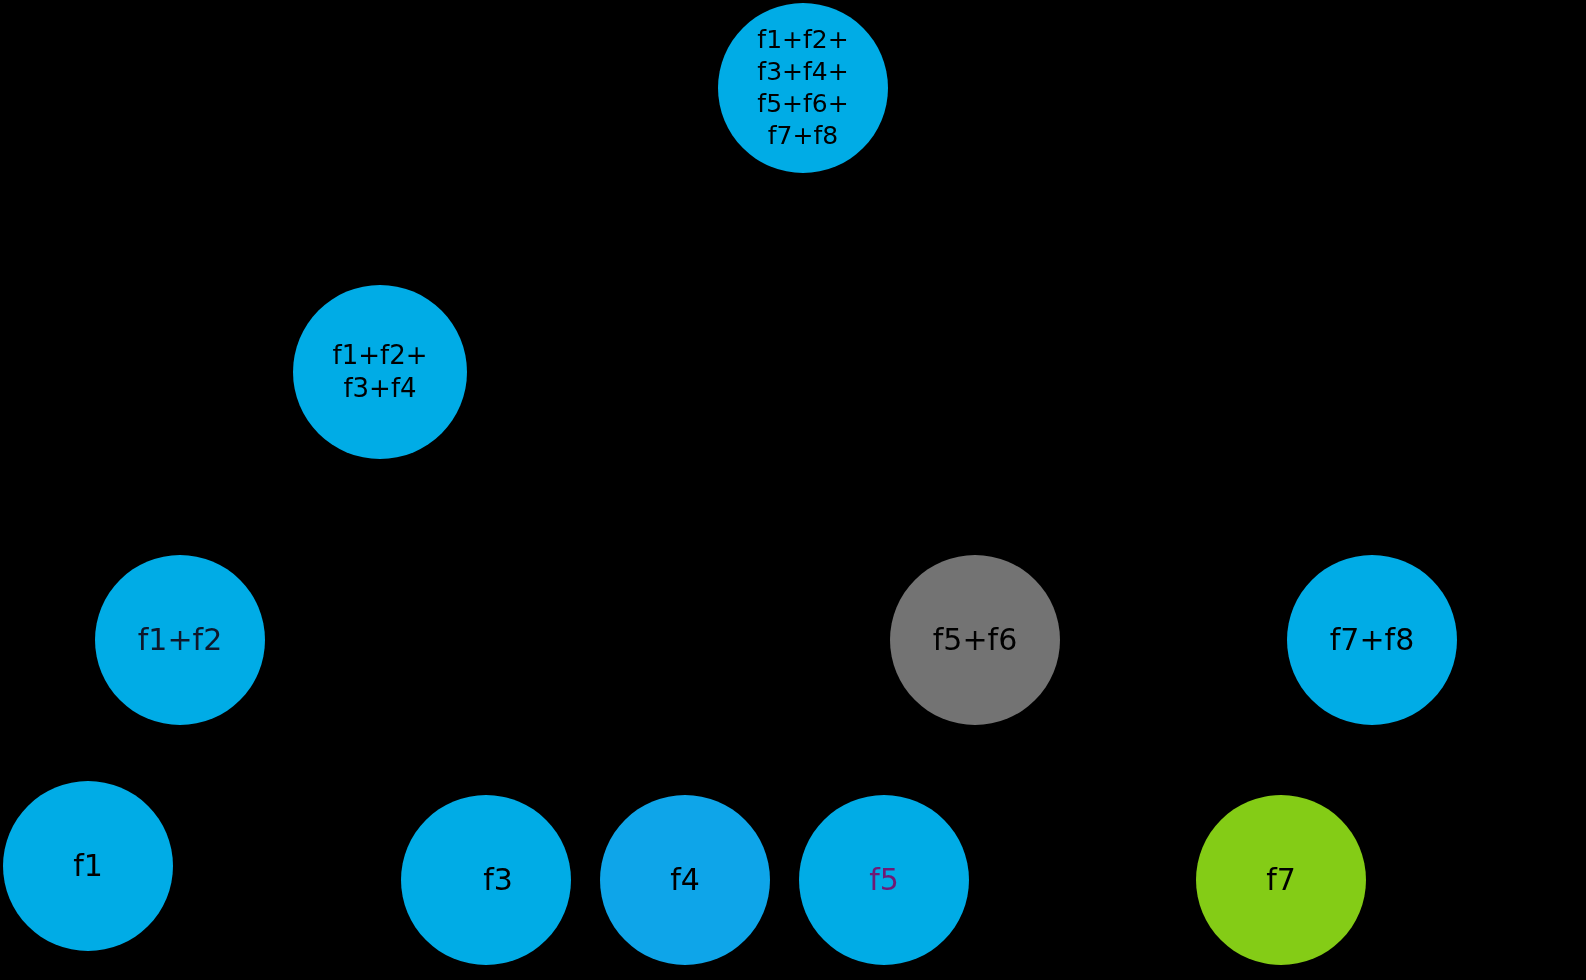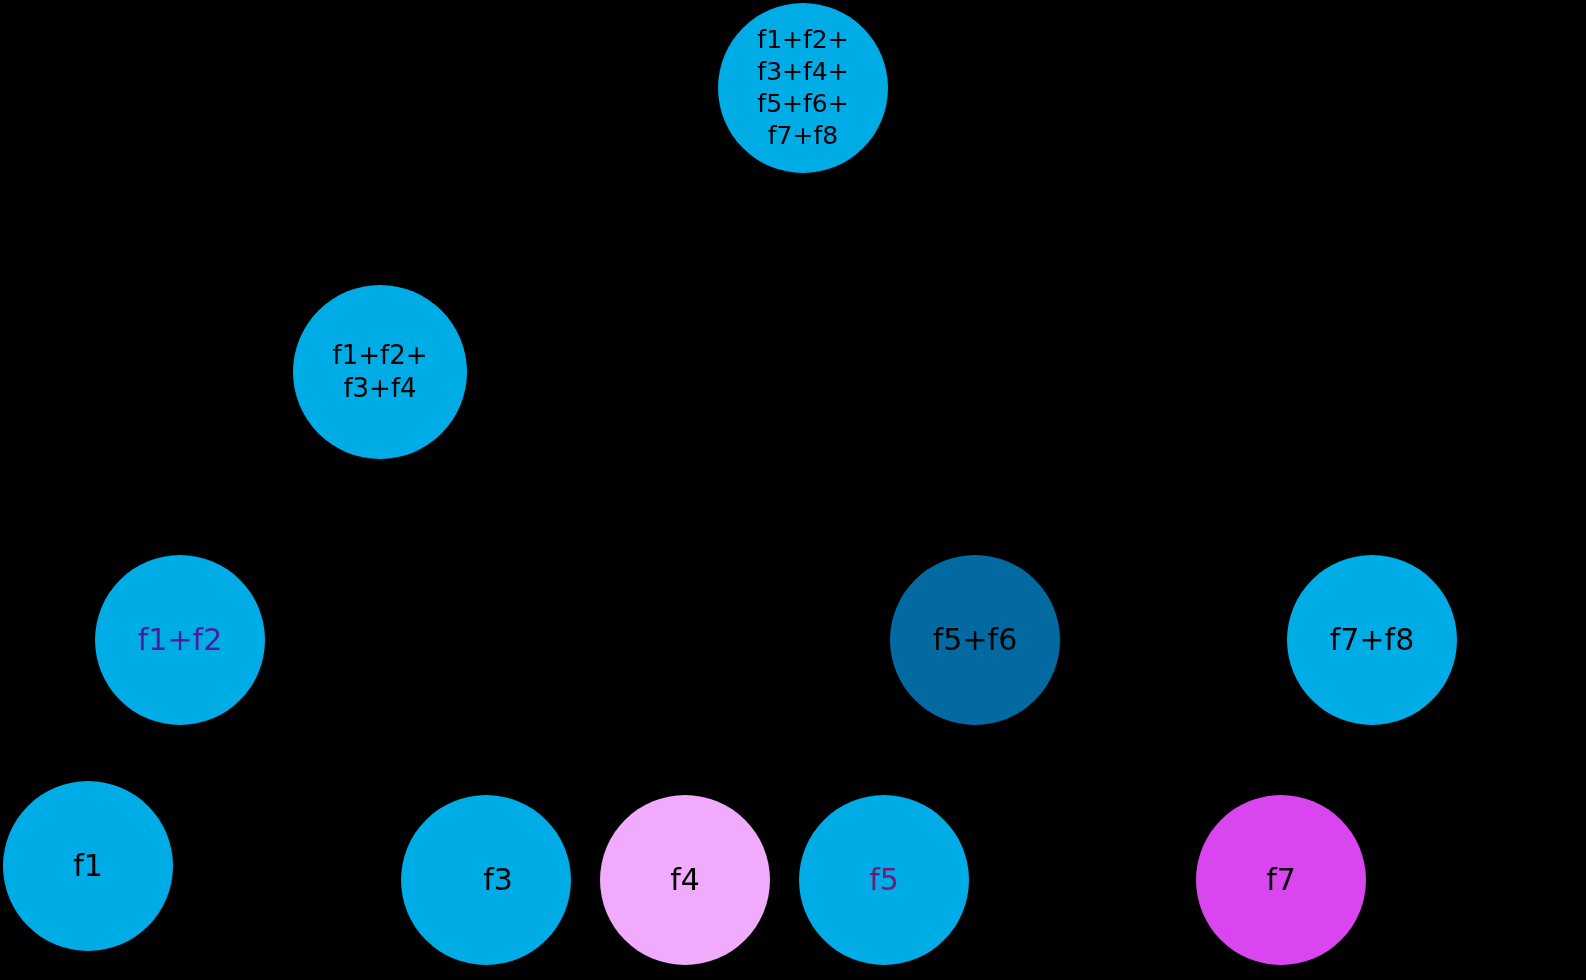--- a/index.html
+++ b/index.html
@@ -54,37 +54,37 @@
         <span class="node-label size-root" style="color: rgb(0, 0, 0);">f1+f2+
 f3+f4+
 f5+f6+
 f7+f8</span>
       </div>
       <div class="node" style="left: 293px; top: 285px; width: 174px; height: 174px; background: rgb(0, 172, 230);">
         <span class="node-label size-mid" style="color: rgb(0, 0, 0);">f1+f2+
 f3+f4</span>
       </div>
       <div class="node" style="left: 95px; top: 555px; width: 170px; height: 170px; background: rgb(0, 172, 230);">
-        <span class="node-label size-leaf" style="color: #4c1d95;">f1+f2</span>
+        <span class="node-label size-leaf" style="color: #0f172a;">f1+f2</span>
       </div>
-      <div class="node" style="left: 890px; top: 555px; width: 170px; height: 170px; background: #0369a1;">
+      <div class="node" style="left: 890px; top: 555px; width: 170px; height: 170px; background: #737373;">
         <span class="node-label size-leaf" style="color: rgb(0, 0, 0);">f5+f6</span>
       </div>
       <div class="node" style="left: 1287px; top: 555px; width: 170px; height: 170px; background: rgb(0, 172, 230);">
         <span class="node-label size-leaf" style="color: rgb(0, 0, 0);">f7+f8</span>
       </div>
       <div class="node" style="left: 3px; top: 781px; width: 170px; height: 170px; background: rgb(0, 172, 230);">
         <span class="node-label size-leaf" style="color: rgb(0, 0, 0);">f1</span>
       </div>
       <div class="node" style="left: 401px; top: 795px; width: 170px; height: 170px; background: rgb(0, 172, 230);">
         <span class="node-label size-leaf" style="color: rgb(0, 0, 0); margin-left: 24px;">f3</span>
       </div>
-      <div class="node" style="left: 600px; top: 795px; width: 170px; height: 170px; background: #f0abfc;">
+      <div class="node" style="left: 600px; top: 795px; width: 170px; height: 170px; background: #0ea5e9;">
         <span class="node-label size-leaf" style="color: rgb(0, 0, 0);">f4</span>
       </div>
       <div class="node" style="left: 799px; top: 795px; width: 170px; height: 170px; background: rgb(0, 172, 230);">
         <span class="node-label size-leaf" style="color: #701a75;">f5</span>
       </div>
-      <div class="node" style="left: 1196px; top: 795px; width: 170px; height: 170px; background: #d946ef;">
+      <div class="node" style="left: 1196px; top: 795px; width: 170px; height: 170px; background: #84cc16;">
         <span class="node-label size-leaf" style="color: rgb(0, 0, 0);">f7</span>
       </div>
     </div>
 </div>
 
 </body></html>

